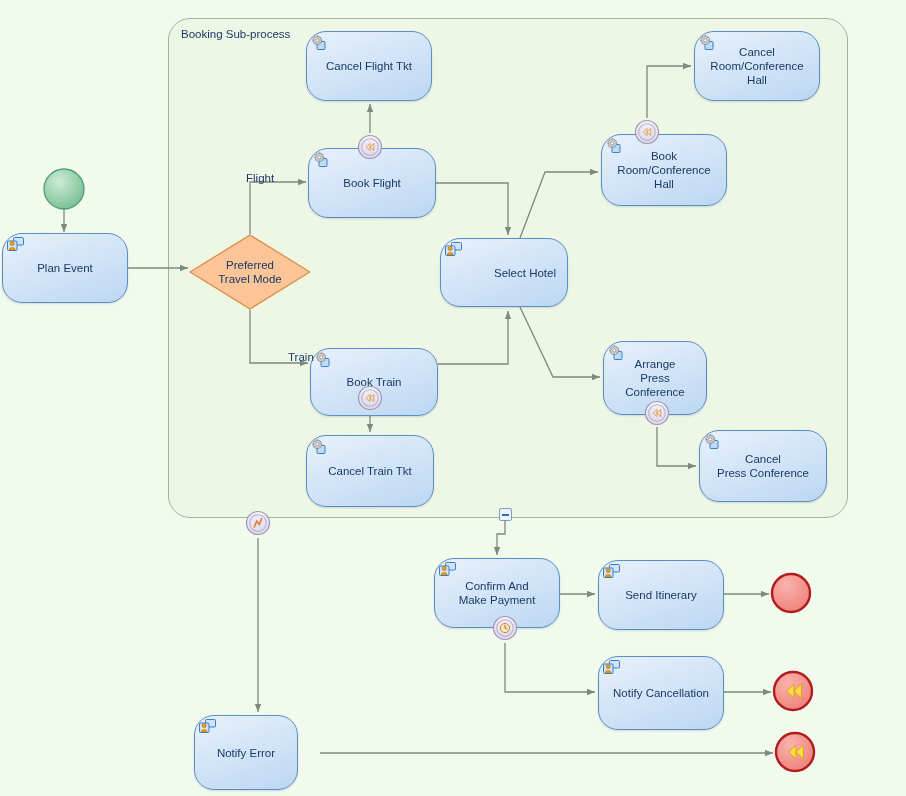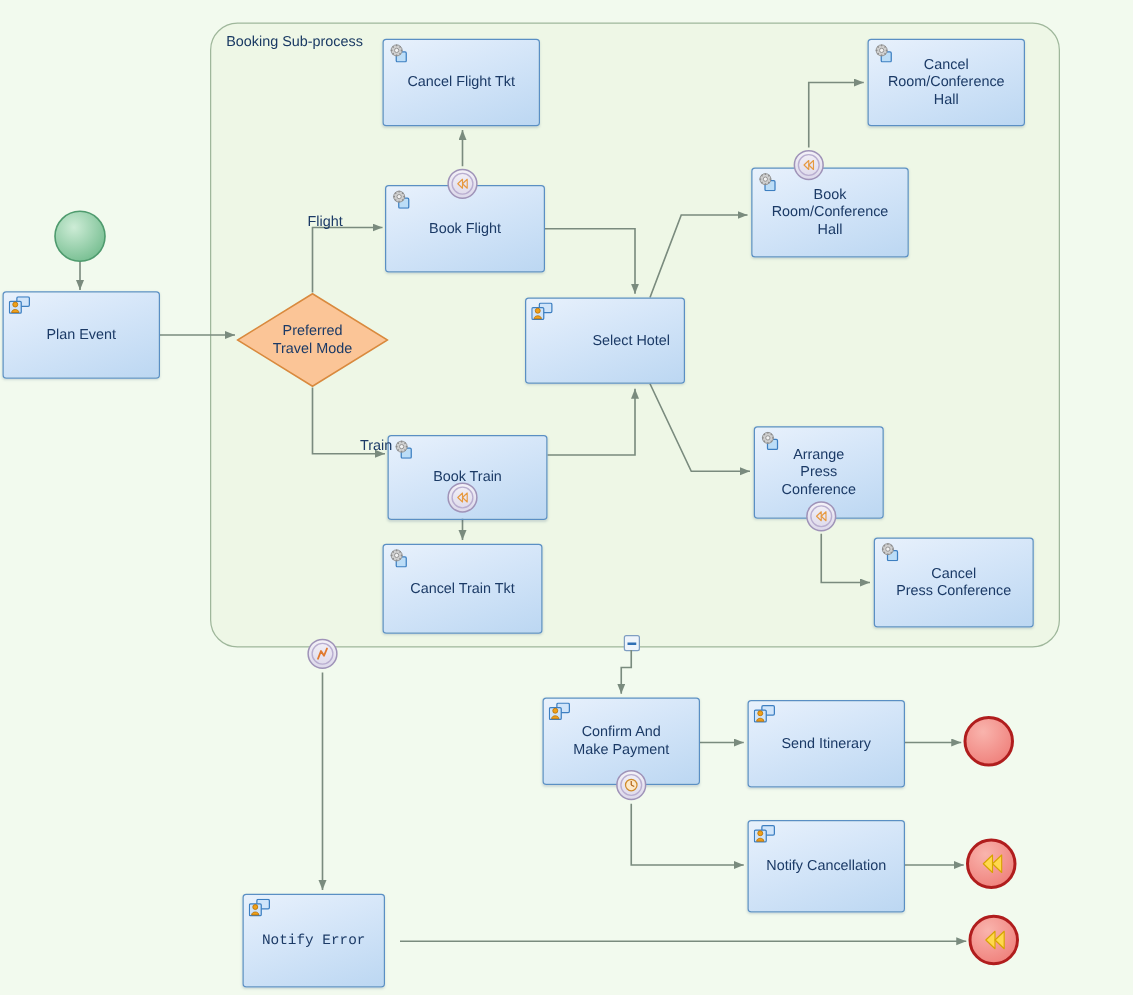--- a/index.html
+++ b/index.html
@@ -25,21 +25,21 @@
     font-size:11.5px;
     color:#1a3a63;
     white-space:nowrap;
   }
 
   
   .task{
     position:absolute;
     box-sizing:border-box;
     border:1px solid #5a8fc4;
-    border-radius:3px;
+    border-radius:20px;
     background:linear-gradient(160deg,#e8f1fc 0%,#d7e7f9 38%,#bcd7f2 100%);
     box-shadow:0 1px 2px rgba(40,70,110,.18);
     display:flex;align-items:center;justify-content:center;
   }
   .task-label{
     font-size:11.5px;
     line-height:14px;
     color:#1b3a66;
     text-align:center;
     padding:0 6px;
@@ -235,21 +235,21 @@
               <path d="M3.0,2.0 L4.0,3.0"></path>
               <path d="M8.6,7.6 L9.6,8.6"></path>
               <path d="M9.6,2.0 L8.6,3.0"></path>
               <path d="M3.0,8.6 L4.0,7.6"></path>
             </g>
           </svg></div>
         <div class="task-label">Book
 Room/Conference
 Hall</div>
       </div>
-      <div class="task" style="left: 420px; top: 238px; width: 128px; height: 69px; padding-left: 42px;">
+      <div class="task" style="left: 440px; top: 238px; width: 128px; height: 69px; padding-left: 42px;">
         <div class="task-icon"><svg viewBox="0 0 18 15" width="18" height="15">
             <rect x="6.5" y="0.5" width="10" height="7.5" rx="1" fill="#cfe4fa" stroke="#3d7fc1" stroke-width="1"></rect>
             <rect x="0.5" y="4" width="9.5" height="9.5" rx="1" fill="#cfe4fa" stroke="#3d7fc1" stroke-width="1"></rect>
             <circle cx="5.2" cy="6.6" r="2" fill="#f0a018" stroke="#b06a00" stroke-width=".6"></circle>
             <path d="M2.3,13 C2.3,9.8 8.1,9.8 8.1,13 z" fill="#f0a018" stroke="#b06a00" stroke-width=".6"></path>
           </svg></div>
         <div class="task-label">Select Hotel</div>
       </div>
       <div class="task" style="left: 310px; top: 348px; width: 128px; height: 68px;">
         <div class="task-icon"><svg viewBox="0 0 18 15" width="18" height="15">
@@ -354,21 +354,21 @@
       </div>
       <div class="task" style="left: 598px; top: 656px; width: 126px; height: 74px;">
         <div class="task-icon"><svg viewBox="0 0 18 15" width="18" height="15">
             <rect x="6.5" y="0.5" width="10" height="7.5" rx="1" fill="#cfe4fa" stroke="#3d7fc1" stroke-width="1"></rect>
             <rect x="0.5" y="4" width="9.5" height="9.5" rx="1" fill="#cfe4fa" stroke="#3d7fc1" stroke-width="1"></rect>
             <circle cx="5.2" cy="6.6" r="2" fill="#f0a018" stroke="#b06a00" stroke-width=".6"></circle>
             <path d="M2.3,13 C2.3,9.8 8.1,9.8 8.1,13 z" fill="#f0a018" stroke="#b06a00" stroke-width=".6"></path>
           </svg></div>
         <div class="task-label">Notify Cancellation</div>
       </div>
-      <div class="task" style="left: 194px; top: 715px; width: 114px; height: 75px; font-family: Liberation Mono, monospace;">
+      <div class="task" style="left: 194px; top: 715px; width: 104px; height: 75px;">
         <div class="task-icon"><svg viewBox="0 0 18 15" width="18" height="15">
             <rect x="6.5" y="0.5" width="10" height="7.5" rx="1" fill="#cfe4fa" stroke="#3d7fc1" stroke-width="1"></rect>
             <rect x="0.5" y="4" width="9.5" height="9.5" rx="1" fill="#cfe4fa" stroke="#3d7fc1" stroke-width="1"></rect>
             <circle cx="5.2" cy="6.6" r="2" fill="#f0a018" stroke="#b06a00" stroke-width=".6"></circle>
             <path d="M2.3,13 C2.3,9.8 8.1,9.8 8.1,13 z" fill="#f0a018" stroke="#b06a00" stroke-width=".6"></path>
           </svg></div>
         <div class="task-label">Notify Error</div>
       </div>
       <div class="gateway" style="left: 189px; top: 234px; width: 122px; height: 76px;">
         <svg width="122" height="76" style="position:absolute;left:0;top:0">

